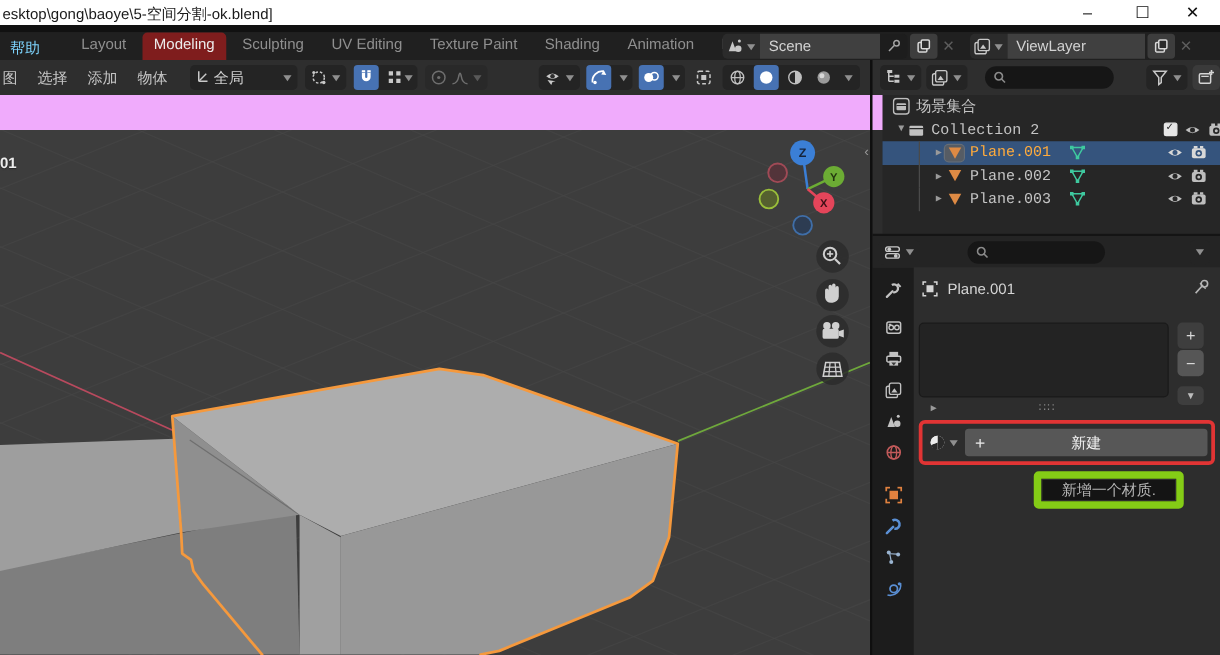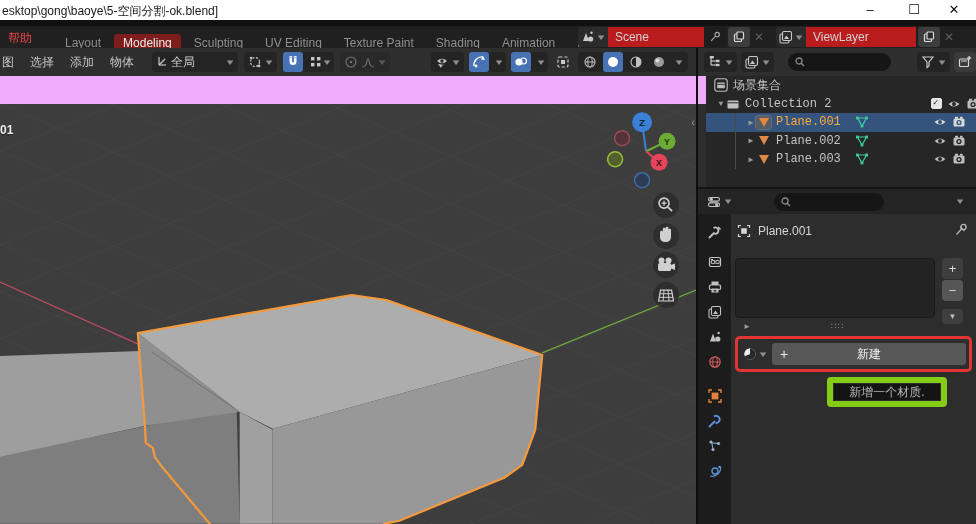--- a/index.html
+++ b/index.html
@@ -10,27 +10,27 @@
   
   .titlebar { position:absolute; left:0; top:0; width:976px; height:20px; background:#ffffff; }
   .titlebar .title { position:absolute; left:2px; top:3px; font-size:12px; color:#1a1a1a; white-space:nowrap; }
   .winbtn { position:absolute; top:0; width:40px; height:19px; text-align:center; font-size:13px; color:#111; line-height:19px; }
   .winbtn.min { right:86px; } .winbtn.max { right:42px; } .winbtn.close { right:2px; }
 
   .seam { position:absolute; left:0; top:20px; width:976px; height:6px; background:#111111; }
 
   
   .topbar { position:absolute; left:0; top:26px; width:976px; height:22px; background:#202020; }
-  .tb-help { position:absolute; left:8px; top:4px; font-size:12px; color:#ef4444; }
-  .tabs { position:absolute; left:56px; top:0; height:34px; display:flex; align-items:center; gap:4px; }
+  .tb-help { position:absolute; left:8px; top:4px; font-size:12px; color:#7dd3fc; }
+  .tabs { position:absolute; left:56px; top:0; height:34px; display:flex; gap:4px; }
   .tab { font-size:12px; color:#8f8f8f; padding:2px 9px; border-radius:4px 4px 0 0; }
   .tab.active { background:#7f1d1d; color:#ececec; }
   .idsel { position:absolute; top:1px; height:20px; display:flex; align-items:stretch; }
   .idsel .icnbox { background:#2b2b2b; border-radius:4px 0 0 4px; display:flex; align-items:center; padding:0 3px; gap:2px; }
-  .idsel .namebox { background:#b91c1c; display:flex; align-items:center; padding:0 7px; font-size:12px; color:#d2d2d2; }
+  .idsel .namebox { background:#404040; display:flex; align-items:center; padding:0 7px; font-size:12px; color:#d2d2d2; }
   .idsel .pinbox { background:#1d1d1d; border-radius:0 4px 4px 0; display:flex; align-items:center; padding:0 5px; }
   .idsel .copybtn { background:#3d3d3d; border-radius:3px; margin-left:2px; width:22px; display:flex; align-items:center; justify-content:center; }
   .idsel .xbtn { color:#5d5d5d; font-size:12px; width:18px; display:flex; align-items:center; justify-content:center; }
   .scene-group { left:578px; } .vl-group { left:776px; }
 
   
   .hdr { position:absolute; top:48px; height:28px; background:#2e2e2e; }
   .hdr-left { left:0; width:696px; display:flex; align-items:center; }
   .hdr-right { left:698px; width:278px; display:flex; align-items:center; }
   .vsep { position:absolute; left:696px; top:48px; width:2px; height:476px; background:#0f0f0f; z-index:5; }

